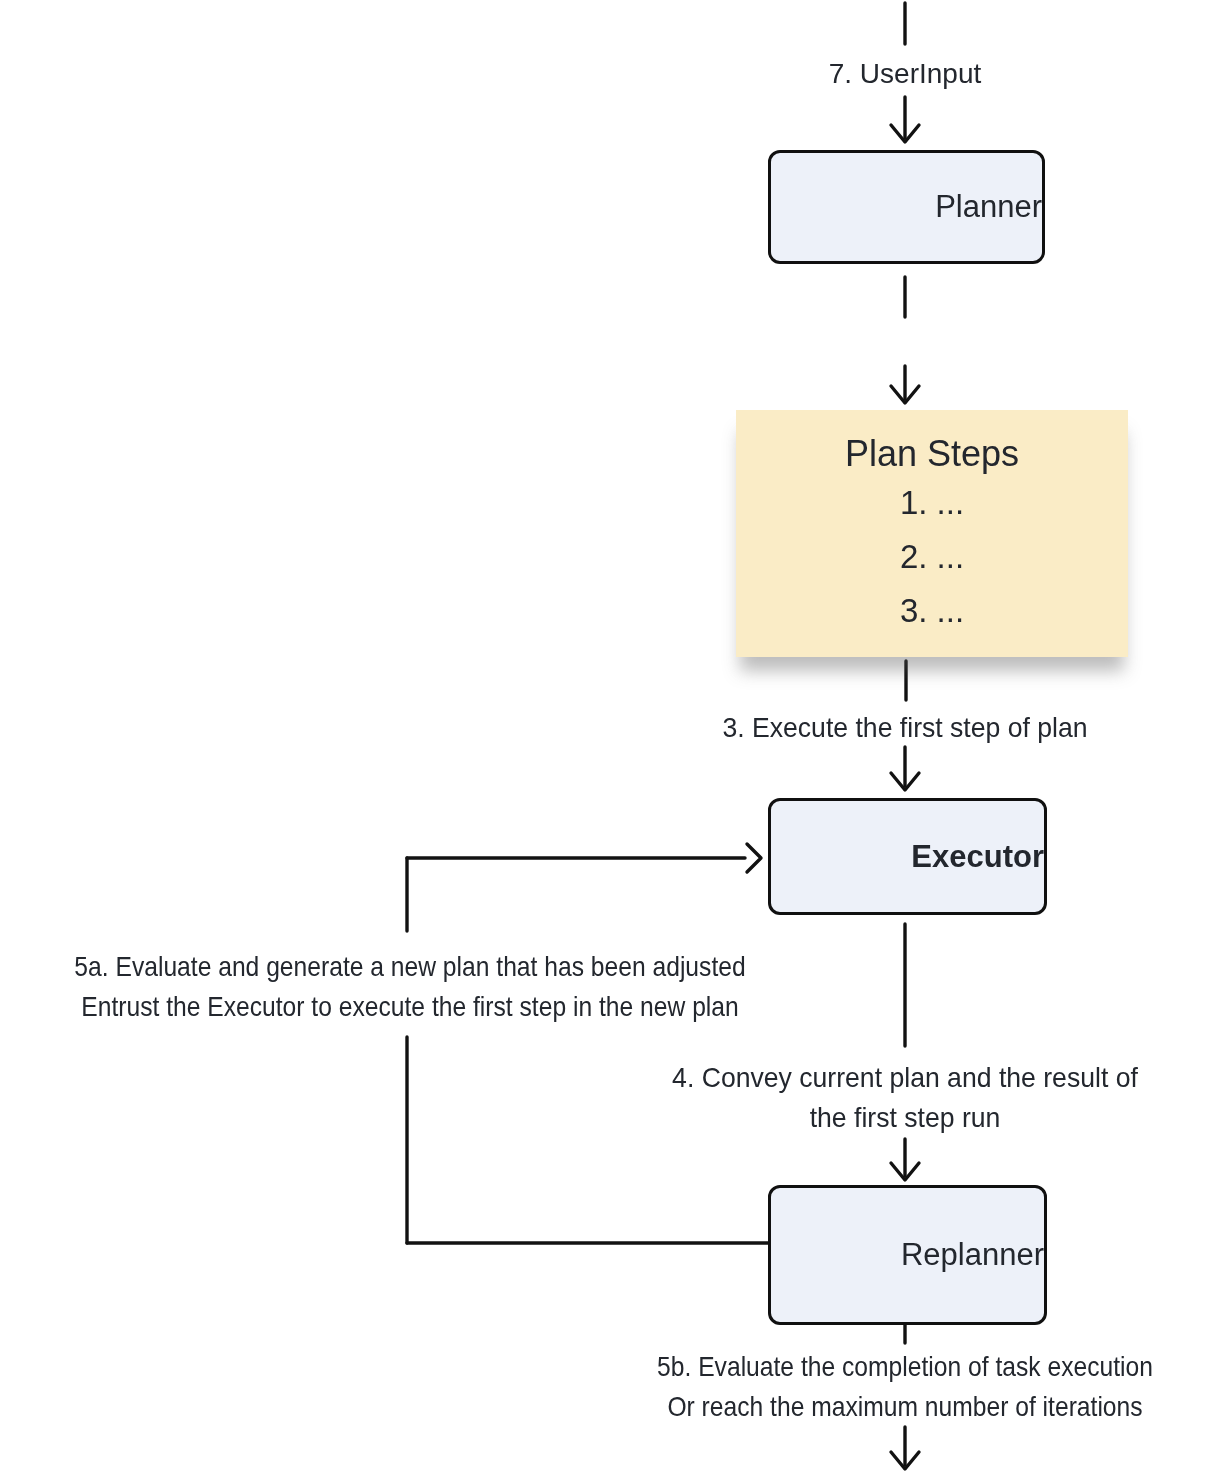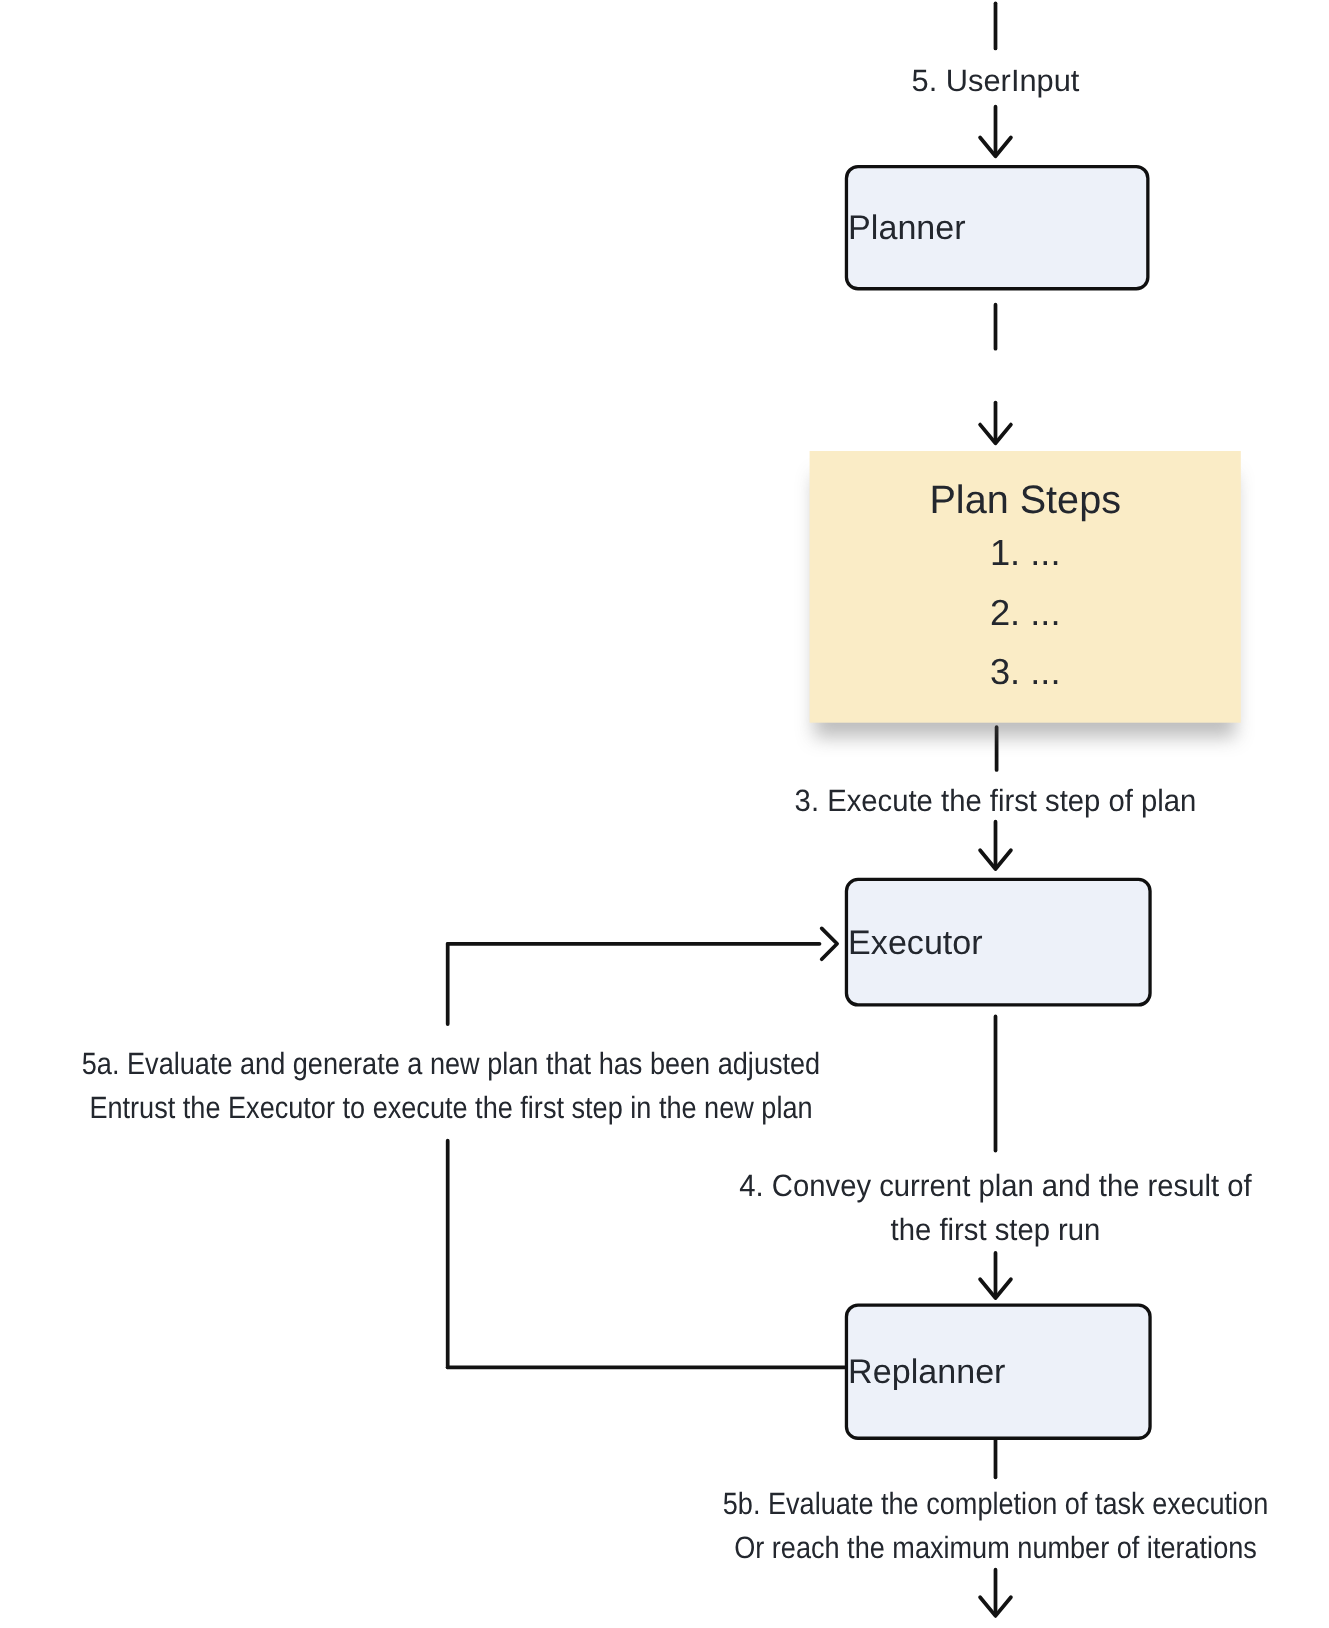--- a/index.html
+++ b/index.html
@@ -26,26 +26,27 @@
     stroke:var(--line);
     stroke-width:3.4;
     stroke-linecap:round;
     stroke-linejoin:round;
   }
   .node{
     position:absolute;
     background:var(--box-fill);
     border:3.5px solid var(--box-border);
     border-radius:12px;
-    display:flex;align-items:center;justify-content:flex-start;
+    display:flex;align-items:center;justify-content:flex-end;
     font-size:31px;
+    padding-left:37px;
   }
   .node-planner{left:768px;top:150px;width:277px;height:114px;}
-  .node-executor{left:768px;top:798px;width:279px;height:117px;}
-  .node-replanner{left:768px;top:1185px;width:279px;height:124px;}
+  .node-executor{left:768px;top:798px;width:279px;height:117px;font-weight:bold;}
+  .node-replanner{left:768px;top:1185px;width:279px;height:140px;}
   .node-plansteps{
     position:absolute;
     left:736px;top:410px;width:392px;height:247px;
     background:var(--yellow-fill);
     box-shadow:0 18px 16px -4px rgba(90,90,90,0.40);
     text-align:center;
     padding-top:22px;
   }
   .plansteps-title{font-size:36px;line-height:44px;}
   .plansteps-item{font-size:33px;line-height:54px;}
@@ -113,21 +114,21 @@
   </div>
 
   <div class="node node-executor">
     <span>Executor</span>
   </div>
 
   <div class="node node-replanner">
     <span>Replanner</span>
   </div>
 
-  <div class="edge-label lbl-userinput">5. UserInput</div>
+  <div class="edge-label lbl-userinput">7. UserInput</div>
 
 
   <div class="edge-label slim lbl-execute">3. Execute the first step of plan</div>
 
   <div class="edge-label slim lbl-convey">
     <div>4. Convey current plan and the result of</div>
     <div>the first step run</div>
   </div>
 
   <div class="edge-label condensed lbl-replan">

